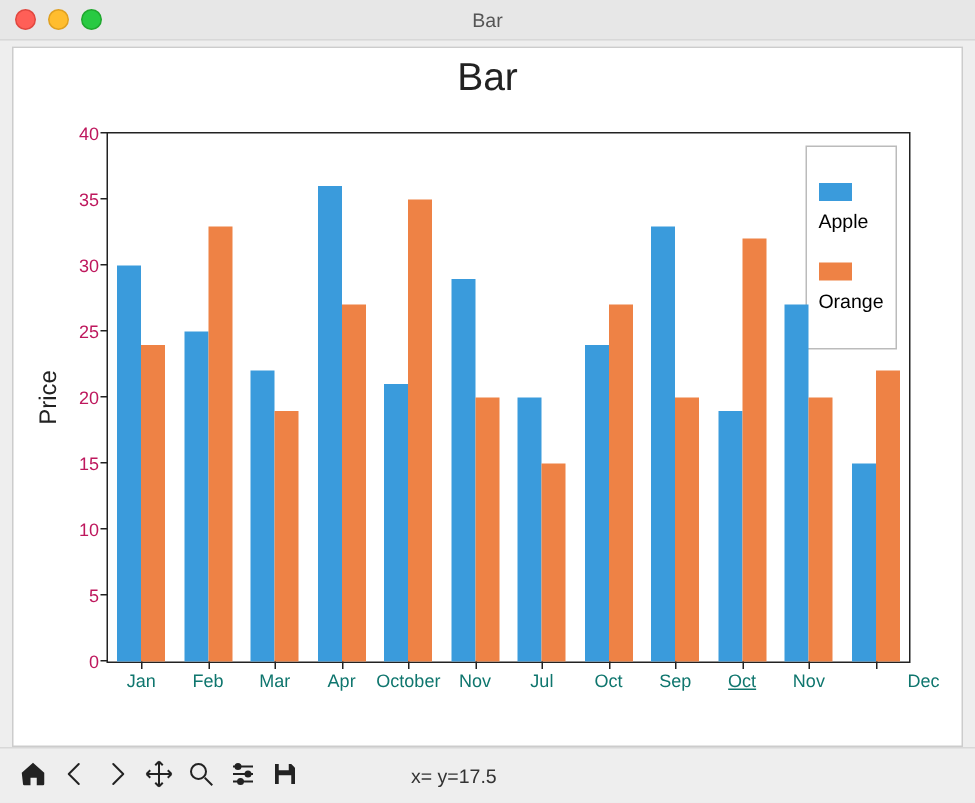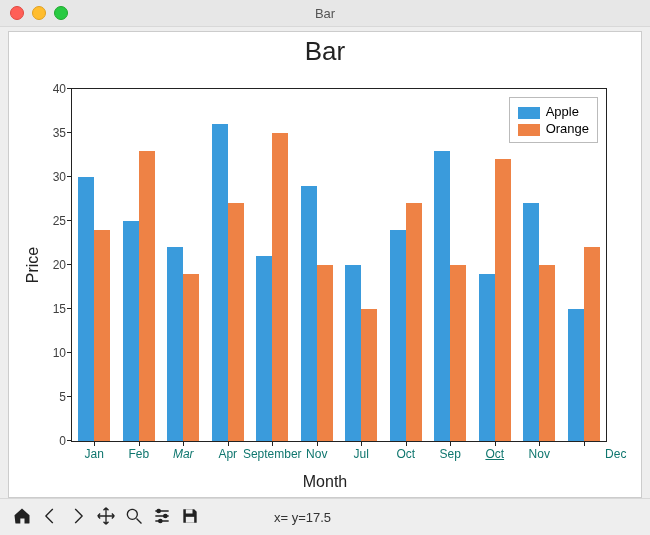--- a/index.html
+++ b/index.html
@@ -10,27 +10,27 @@
   .red{background:#ff5f57;border:0.5px solid #e04840;}
   .yellow{background:#ffbd2e;border:0.5px solid #e0a020;}
   .green{background:#28ca42;border:0.5px solid #20a82e;}
   .titletext{position:absolute;left:0;right:0;text-align:center;font-size:13px;color:#555;}
   .plot-wrap{flex:1;display:flex;align-items:center;justify-content:center;padding:4px 8px 0 8px;}
   .plot{background:#ffffff;width:100%;height:100%;position:relative;border:1px solid #cccccc;box-sizing:border-box;}
   .plot-title{text-align:center;font-size:26px;color:#222;margin-top:4px;}
   .axes{position:absolute;left:62px;right:34px;top:56px;bottom:55px;border:1px solid #222;}
   .ylabel{position:absolute;left:6px;top:50%;transform:translateY(-50%) rotate(-90deg);font-size:16px;color:#222;}
   .xlabel{position:absolute;left:0;right:0;bottom:6px;text-align:center;font-size:16px;color:#222;}
-  .ytick-label{position:absolute;right:100%;margin-right:6px;font-size:12px;color:#404040;transform:translateY(50%);}
+  .ytick-label{position:absolute;right:100%;margin-right:6px;font-size:12px;color:#be185d;transform:translateY(50%);}
   .ytick-mark{position:absolute;right:100%;width:5px;height:1px;background:#222;}
   .xtick-label{position:absolute;top:100%;margin-top:6px;font-size:12px;color:#0f766e;transform:translateX(-50%);white-space:nowrap;text-align:center;}
   .xtick-mark{position:absolute;top:100%;height:5px;width:1px;background:#222;}
   .bar{position:absolute;bottom:0;}
   .legend{position:absolute;right:8px;top:8px;background:#fff;border:1px solid #bbb;padding:4px 8px;font-size:13px;}
-  .legend-row{display:flex;align-items:flex-end;gap:6px;margin:2px 0;}
+  .legend-row{display:flex;align-items:flex-start;gap:6px;margin:20px 0;flex-direction:column;}
   .legend-swatch{width:22px;height:12px;}
   .toolbar{height:36px;background:#eeeeee;border-top:1px solid #d8d8d8;display:flex;align-items:center;padding:0 8px;font-size:13px;color:#333;}
   .tbtn{width:28px;height:28px;display:flex;align-items:center;justify-content:center;cursor:pointer;color:#222;}
   .tbtn svg{width:20px;height:20px;stroke:#222;stroke-width:1.6;fill:none;}
   .tbtn.home svg{fill:#222;stroke:none;}
   .tbtn.save svg{fill:#222;stroke:none;}
   .status{margin-left:70px;font-size:13px;color:#333;}
 </style>
 </head>
 <body>
@@ -43,21 +43,20 @@
       <div class="light yellow"></div>
       <div class="light green"></div>
     </div>
     <div class="titletext">Bar</div>
   </div>
 
   <div class="plot-wrap">
     <div class="plot">
       <div class="plot-title">Bar</div>
       <div class="ylabel">Price</div>
-      <div class="xlabel">Month</div>
       <div class="axes" id="axes">
         <div class="legend" id="legend">
             <div class="legend-row">
               <div class="legend-swatch" style="background: rgb(58, 155, 220);"></div>
               <span>Apple</span>
             </div>
             <div class="legend-row">
               <div class="legend-swatch" style="background: rgb(238, 130, 69);"></div>
               <span>Orange</span>
             </div>
@@ -83,29 +82,29 @@
           <div class="bar" style="left: 1.16667%; width: 3%; height: 75%; background: rgb(58, 155, 220);"></div>
           <div class="bar" style="left: 4.16667%; width: 3%; height: 60%; background: rgb(238, 130, 69);"></div>
           <div class="xtick-label" style="left: 4.16667%;">Jan</div>
           <div class="xtick-mark" style="left: 4.16667%;"></div>
           <div class="bar" style="left: 9.5%; width: 3%; height: 62.5%; background: rgb(58, 155, 220);"></div>
           <div class="bar" style="left: 12.5%; width: 3%; height: 82.5%; background: rgb(238, 130, 69);"></div>
           <div class="xtick-label" style="left: 12.5%;">Feb</div>
           <div class="xtick-mark" style="left: 12.5%;"></div>
           <div class="bar" style="left: 17.8333%; width: 3%; height: 55%; background: rgb(58, 155, 220);"></div>
           <div class="bar" style="left: 20.8333%; width: 3%; height: 47.5%; background: rgb(238, 130, 69);"></div>
-          <div class="xtick-label" style="left: 20.8333%; font-style: italic;">Mar</div>
+          <div class="xtick-label" style="left: 20.8333%;">Mar</div>
           <div class="xtick-mark" style="left: 20.8333%;"></div>
           <div class="bar" style="left: 26.1667%; width: 3%; height: 90%; background: rgb(58, 155, 220);"></div>
           <div class="bar" style="left: 29.1667%; width: 3%; height: 67.5%; background: rgb(238, 130, 69);"></div>
           <div class="xtick-label" style="left: 29.1667%;">Apr</div>
           <div class="xtick-mark" style="left: 29.1667%;"></div>
           <div class="bar" style="left: 34.5%; width: 3%; height: 52.5%; background: rgb(58, 155, 220);"></div>
           <div class="bar" style="left: 37.5%; width: 3%; height: 87.5%; background: rgb(238, 130, 69);"></div>
-          <div class="xtick-label" style="left: 37.5%;">September</div>
+          <div class="xtick-label" style="left: 37.5%;">October</div>
           <div class="xtick-mark" style="left: 37.5%;"></div>
           <div class="bar" style="left: 42.8333%; width: 3%; height: 72.5%; background: rgb(58, 155, 220);"></div>
           <div class="bar" style="left: 45.8333%; width: 3%; height: 50%; background: rgb(238, 130, 69);"></div>
           <div class="xtick-label" style="left: 45.8333%;">Nov</div>
           <div class="xtick-mark" style="left: 45.8333%;"></div>
           <div class="bar" style="left: 51.1667%; width: 3%; height: 50%; background: rgb(58, 155, 220);"></div>
           <div class="bar" style="left: 54.1667%; width: 3%; height: 37.5%; background: rgb(238, 130, 69);"></div>
           <div class="xtick-label" style="left: 54.1667%;">Jul</div>
           <div class="xtick-mark" style="left: 54.1667%;"></div>
           <div class="bar" style="left: 59.5%; width: 3%; height: 60%; background: rgb(58, 155, 220);"></div>

